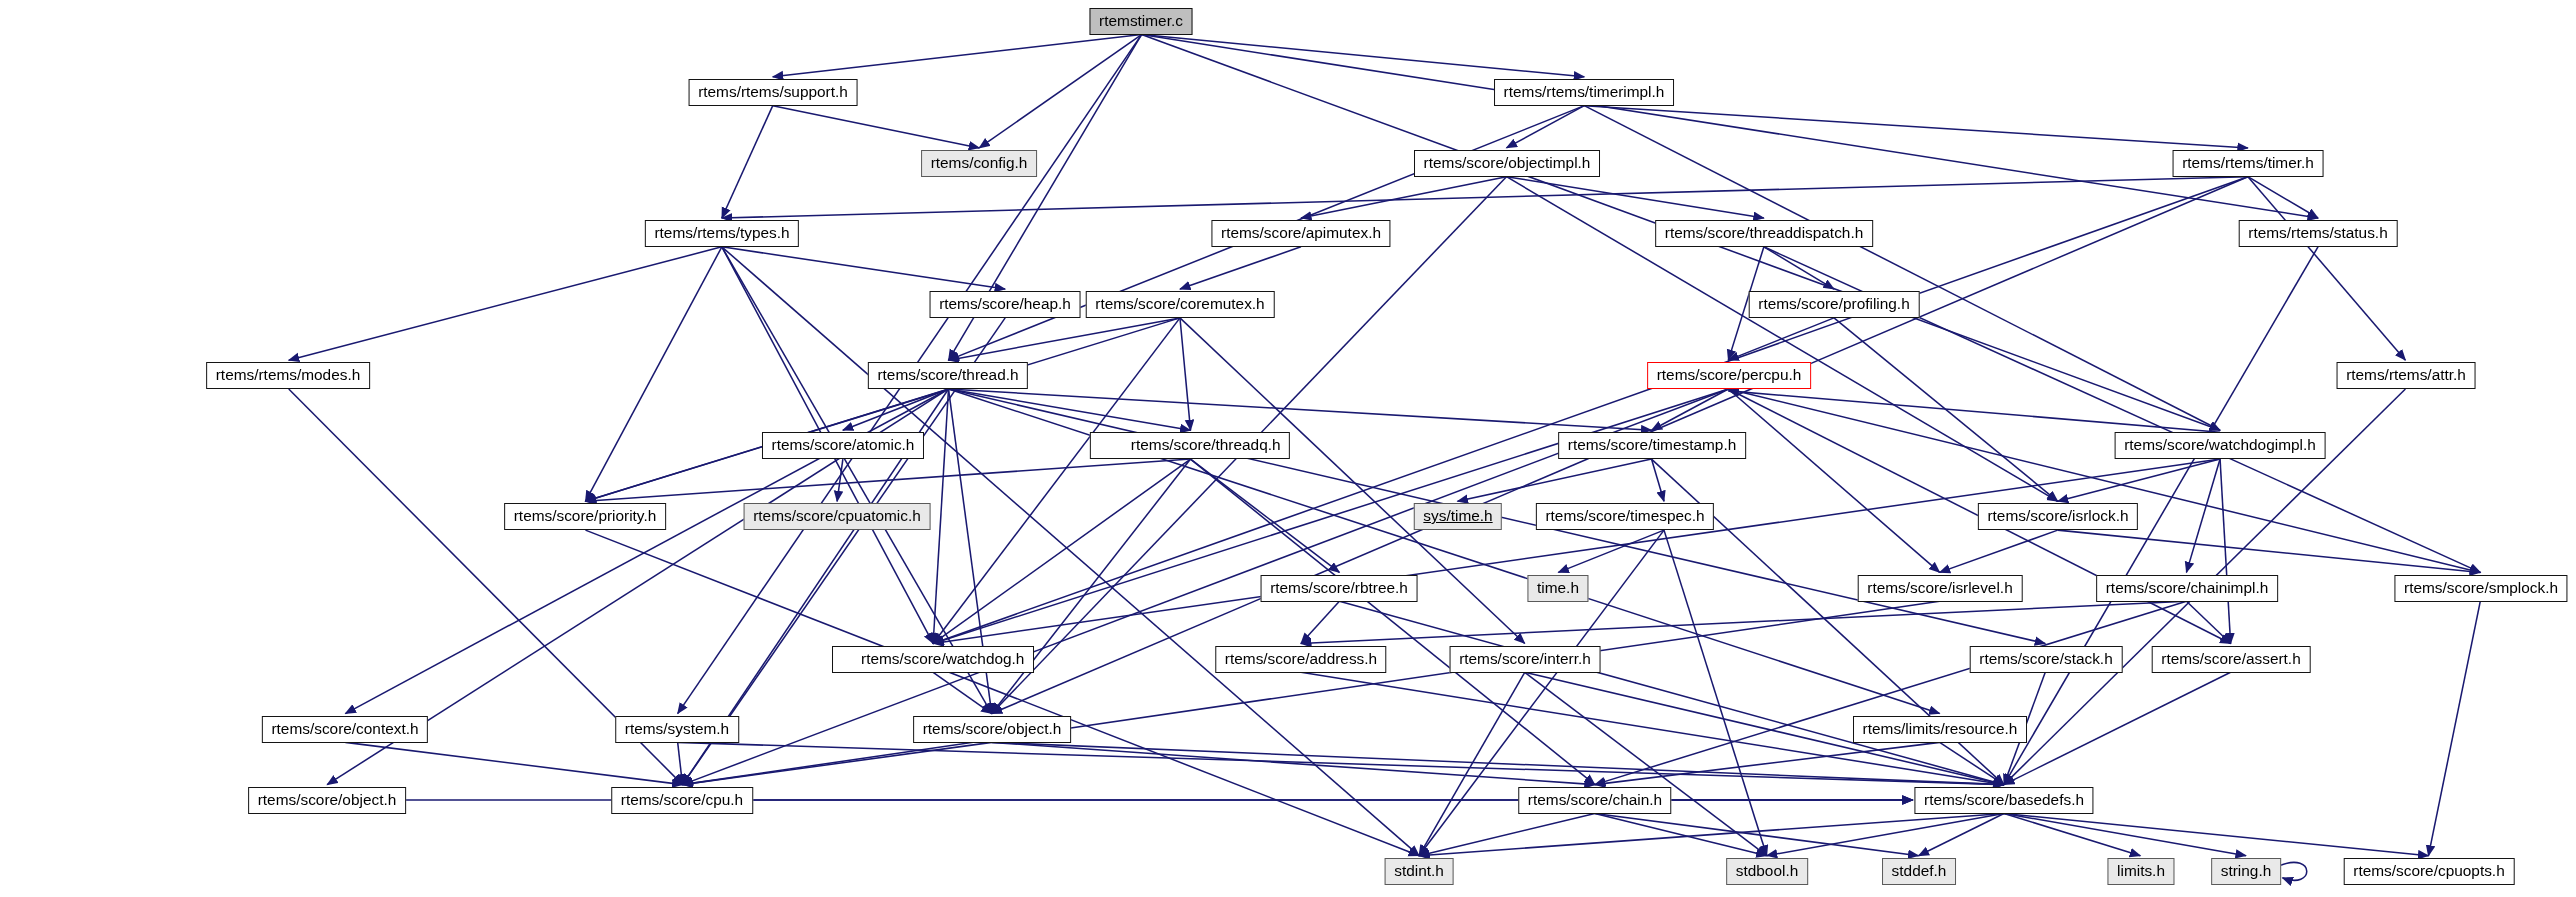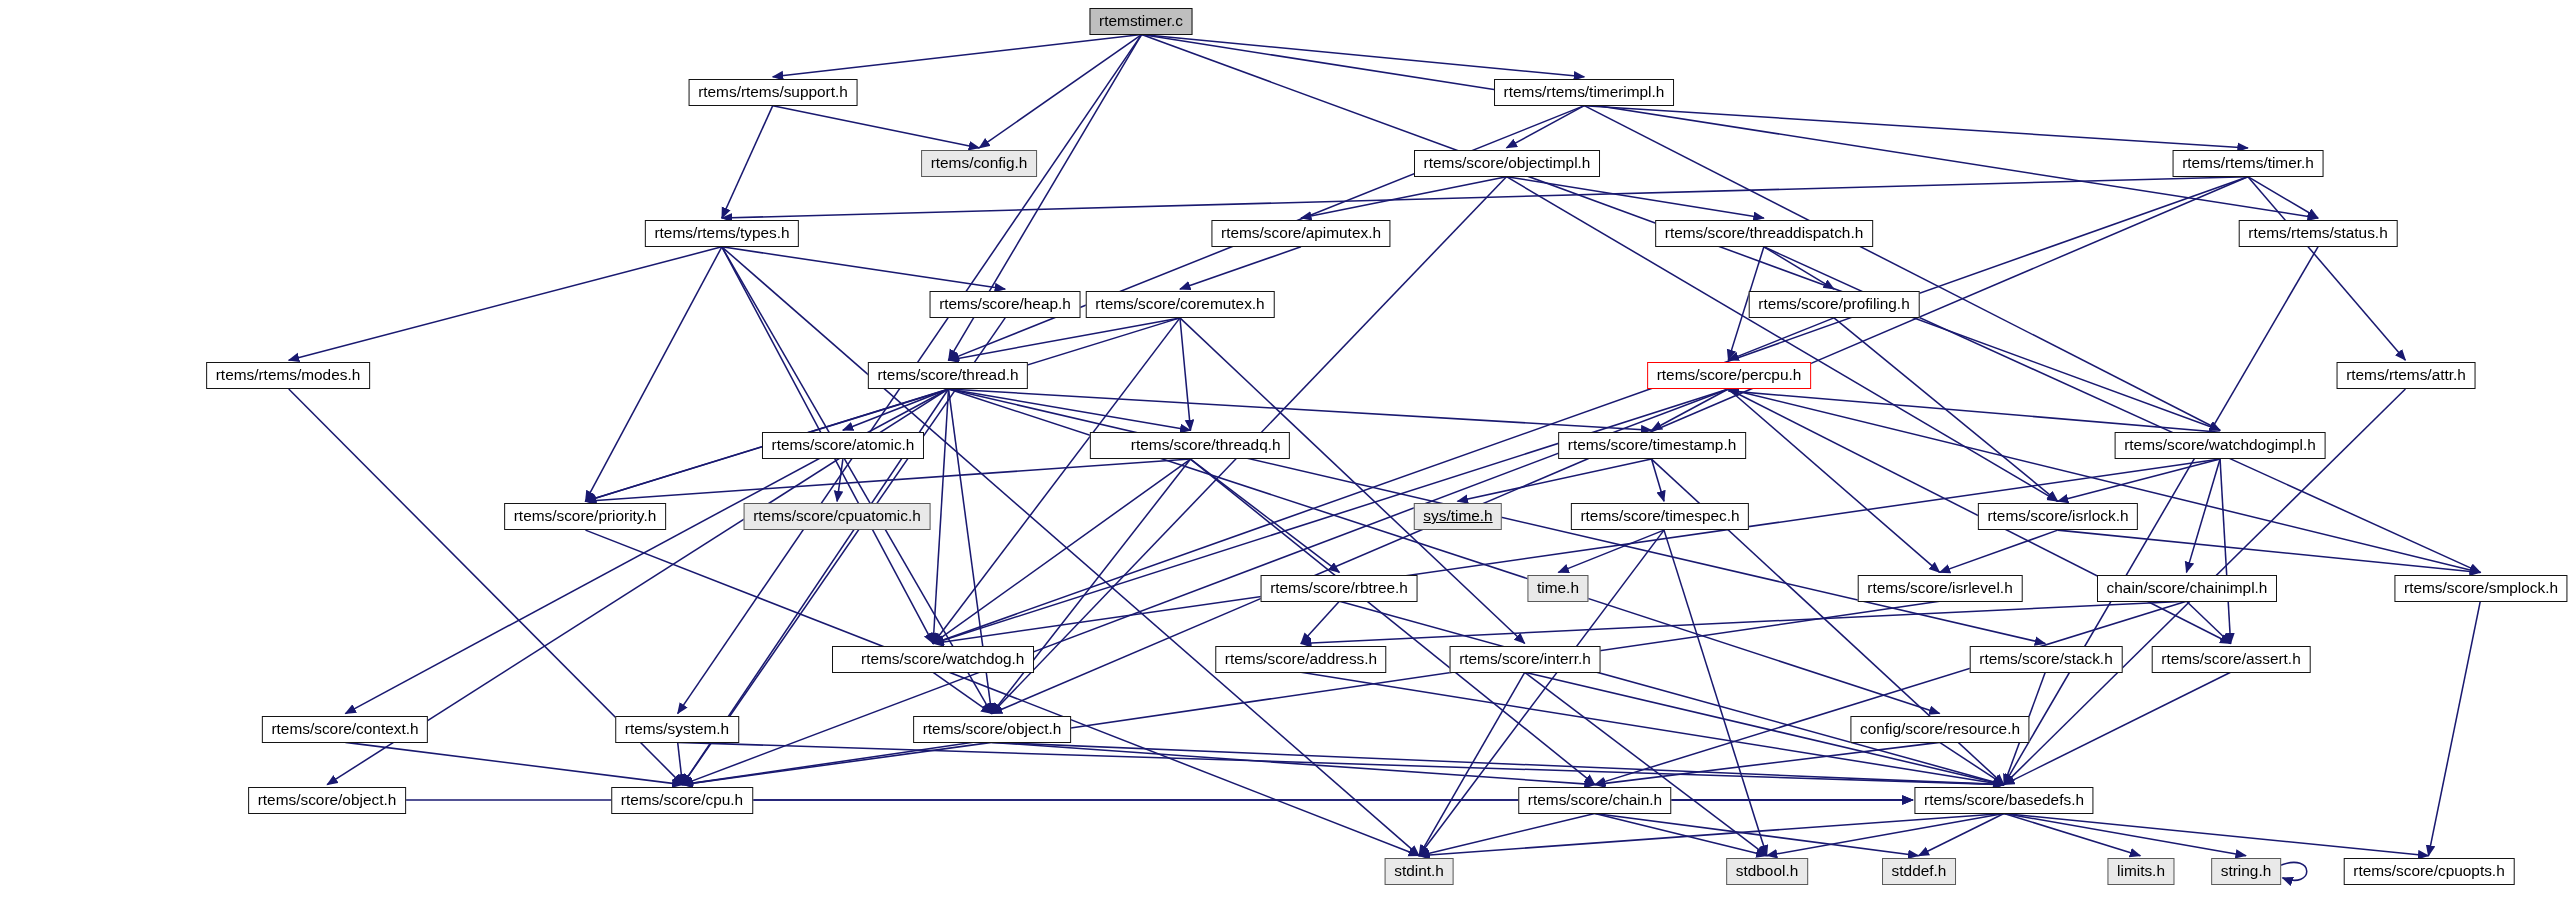--- a/index.html
+++ b/index.html
@@ -175,36 +175,36 @@
       <div class="node" style="left: 948px; top: 362px;">rtems/score/thread.h</div>
       <div class="node node--highlight" style="left: 1729px; top: 362px;">rtems/score/percpu.h</div>
       <div class="node" style="left: 2406px; top: 362px;">rtems/rtems/attr.h</div>
       <div class="node" style="left: 843px; top: 432px;">rtems/score/atomic.h</div>
       <div class="node" style="left: 1190px; top: 432px; padding-left: 40px;">rtems/score/threadq.h</div>
       <div class="node" style="left: 1652px; top: 432px;">rtems/score/timestamp.h</div>
       <div class="node" style="left: 2220px; top: 432px;">rtems/score/watchdogimpl.h</div>
       <div class="node" style="left: 585px; top: 503px;">rtems/score/priority.h</div>
       <div class="node node--external" style="left: 837px; top: 503px;">rtems/score/cpuatomic.h</div>
       <div class="node node--external" style="left: 1458px; top: 503px; text-decoration: underline;">sys/time.h</div>
-      <div class="node" style="left: 1660px; top: 503px;">rtems/score/timespec.h</div>
+      <div class="node" style="left: 1625px; top: 503px;">rtems/score/timespec.h</div>
       <div class="node" style="left: 2058px; top: 503px;">rtems/score/isrlock.h</div>
       <div class="node" style="left: 1339px; top: 575px;">rtems/score/rbtree.h</div>
       <div class="node node--external" style="left: 1558px; top: 575px;">time.h</div>
       <div class="node" style="left: 1940px; top: 575px;">rtems/score/isrlevel.h</div>
-      <div class="node" style="left: 2187px; top: 575px;">chain/score/chainimpl.h</div>
+      <div class="node" style="left: 2187px; top: 575px;">rtems/score/chainimpl.h</div>
       <div class="node" style="left: 2481px; top: 575px;">rtems/score/smplock.h</div>
       <div class="node" style="left: 933px; top: 646px; padding-left: 28px;">rtems/score/watchdog.h</div>
       <div class="node" style="left: 1301px; top: 646px;">rtems/score/address.h</div>
       <div class="node" style="left: 1525px; top: 646px;">rtems/score/interr.h</div>
       <div class="node" style="left: 2046px; top: 646px;">rtems/score/stack.h</div>
       <div class="node" style="left: 2231px; top: 646px;">rtems/score/assert.h</div>
       <div class="node" style="left: 345px; top: 716px;">rtems/score/context.h</div>
       <div class="node" style="left: 677px; top: 716px;">rtems/system.h</div>
       <div class="node" style="left: 992px; top: 716px;">rtems/score/object.h</div>
-      <div class="node" style="left: 1940px; top: 716px;">config/score/resource.h</div>
+      <div class="node" style="left: 1940px; top: 716px;">rtems/limits/resource.h</div>
       <div class="node" style="left: 327px; top: 787px;">rtems/score/object.h</div>
       <div class="node" style="left: 682px; top: 787px;">rtems/score/cpu.h</div>
       <div class="node" style="left: 1595px; top: 787px;">rtems/score/chain.h</div>
       <div class="node" style="left: 2004px; top: 787px;">rtems/score/basedefs.h</div>
       <div class="node node--external" style="left: 1419px; top: 858px;">stdint.h</div>
       <div class="node node--external" style="left: 1767px; top: 858px;">stdbool.h</div>
       <div class="node node--external" style="left: 1919px; top: 858px;">stddef.h</div>
       <div class="node node--external" style="left: 2141px; top: 858px;">limits.h</div>
       <div class="node node--external" style="left: 2246px; top: 858px;">string.h</div>
       <div class="node" style="left: 2429px; top: 858px;">rtems/score/cpuopts.h</div>

